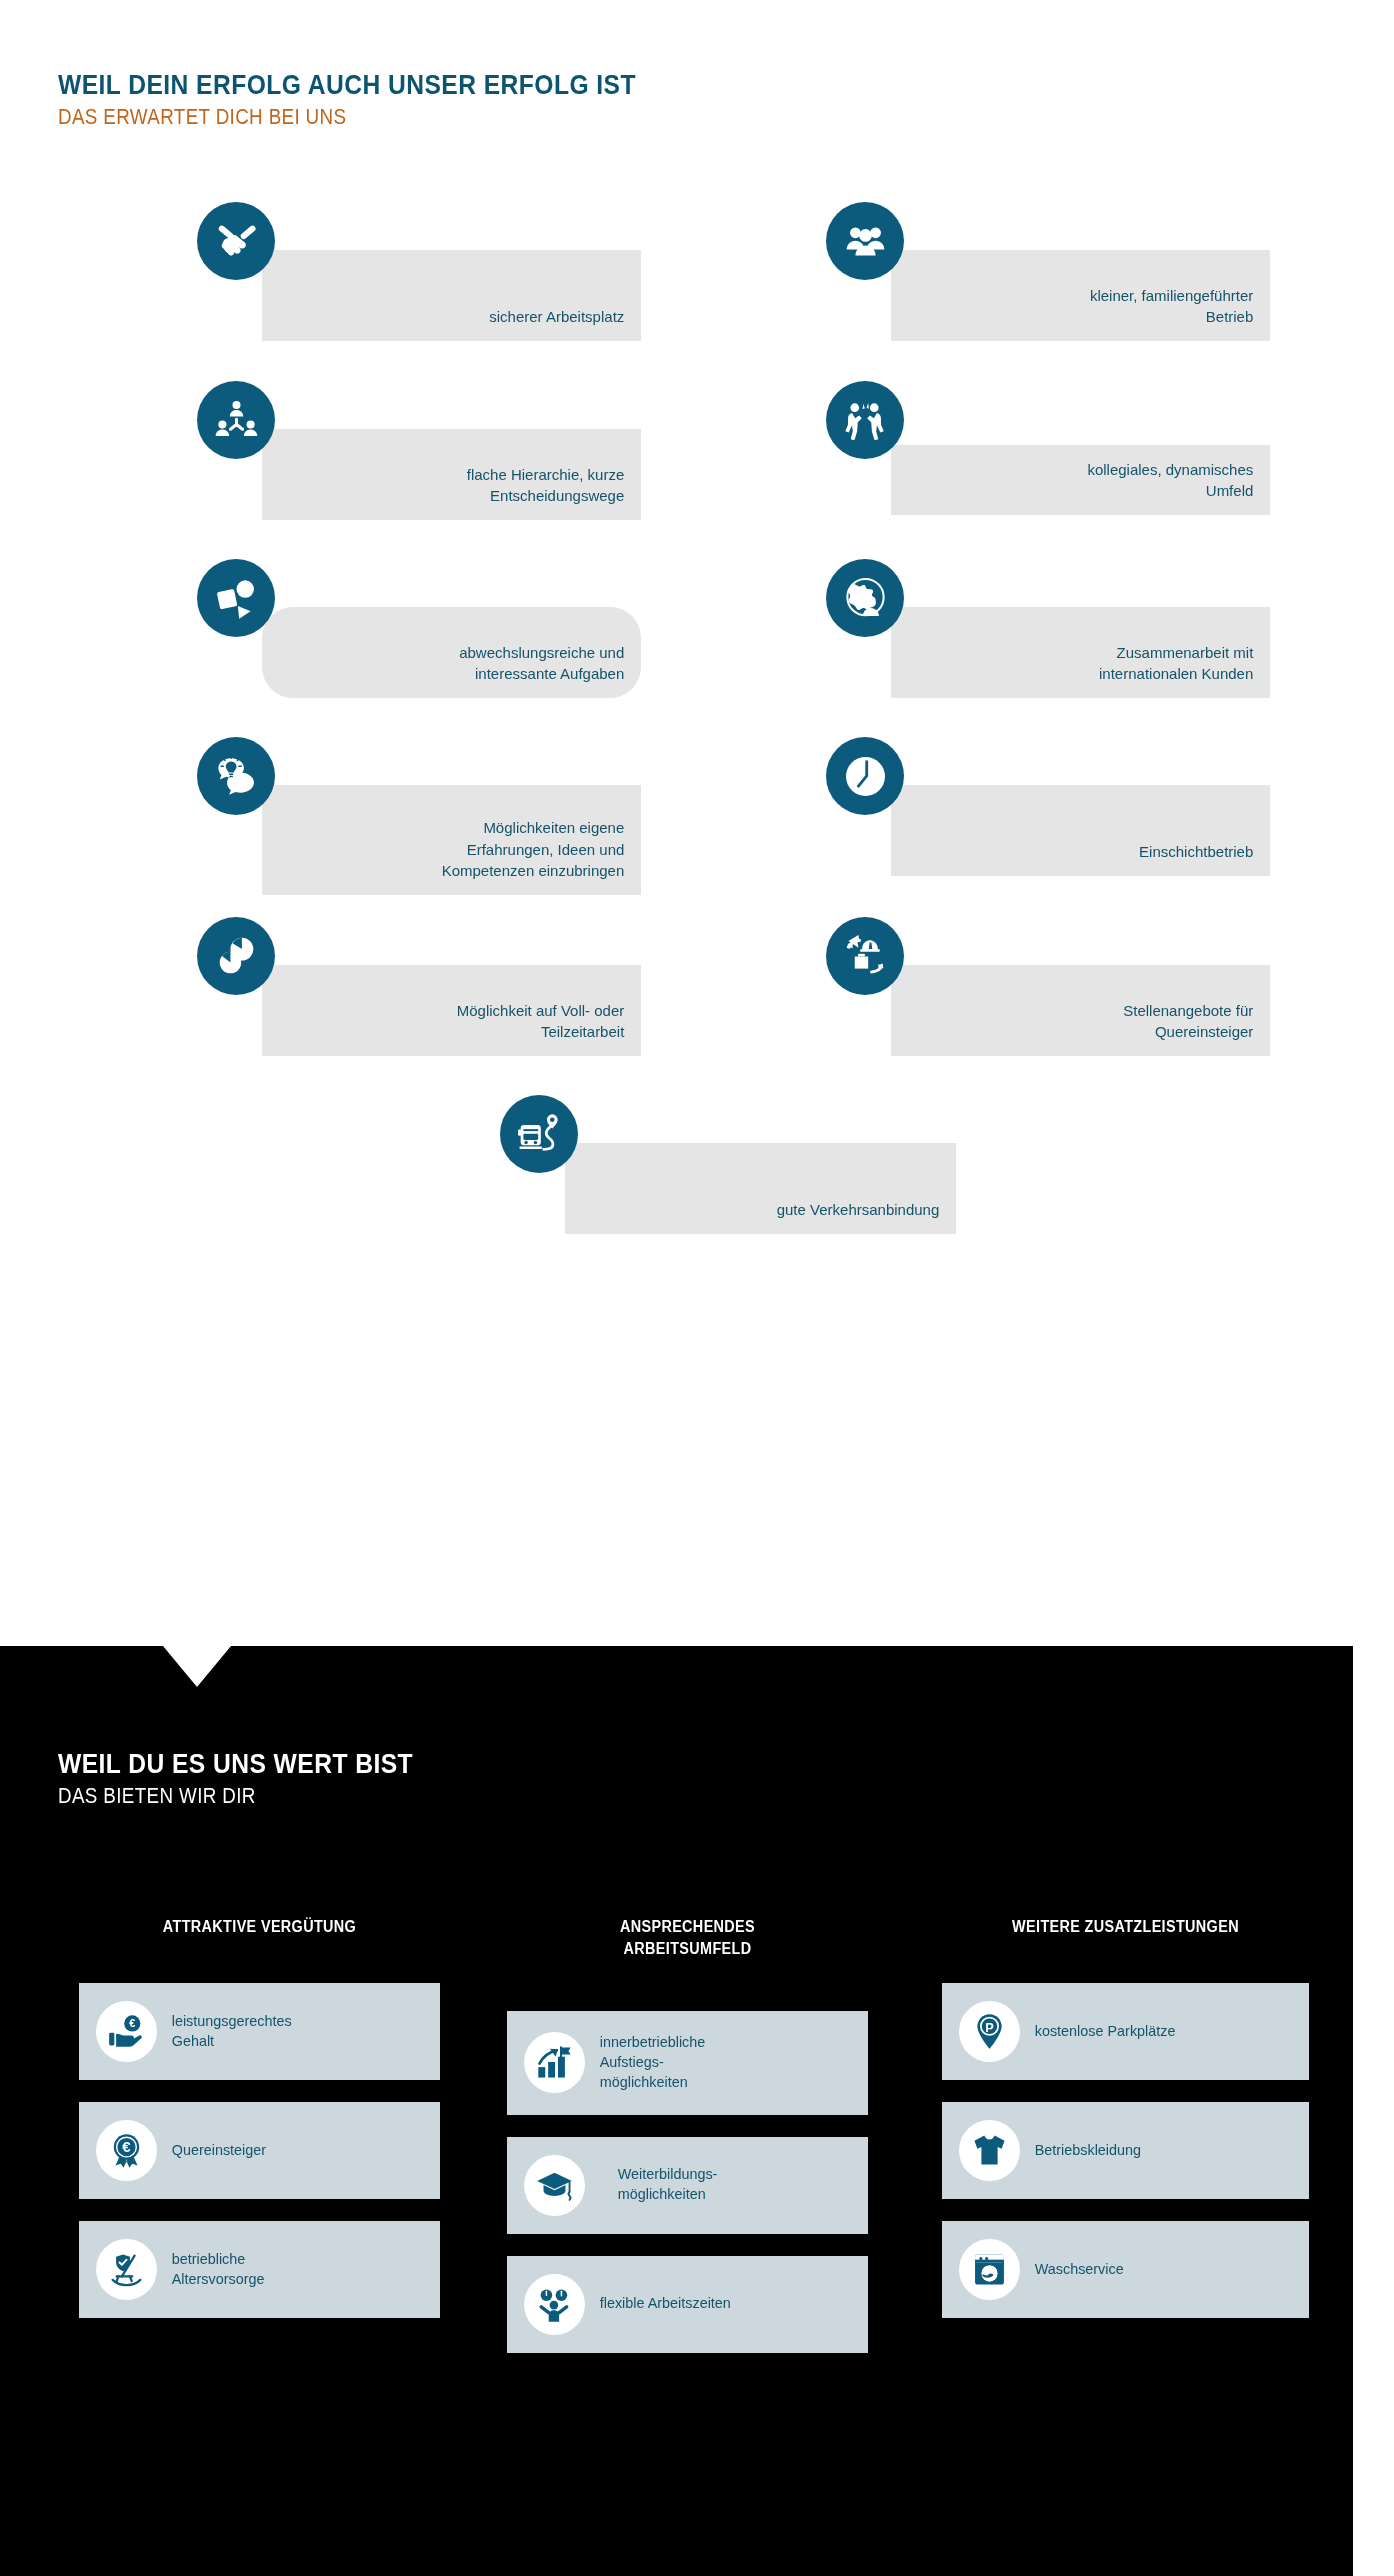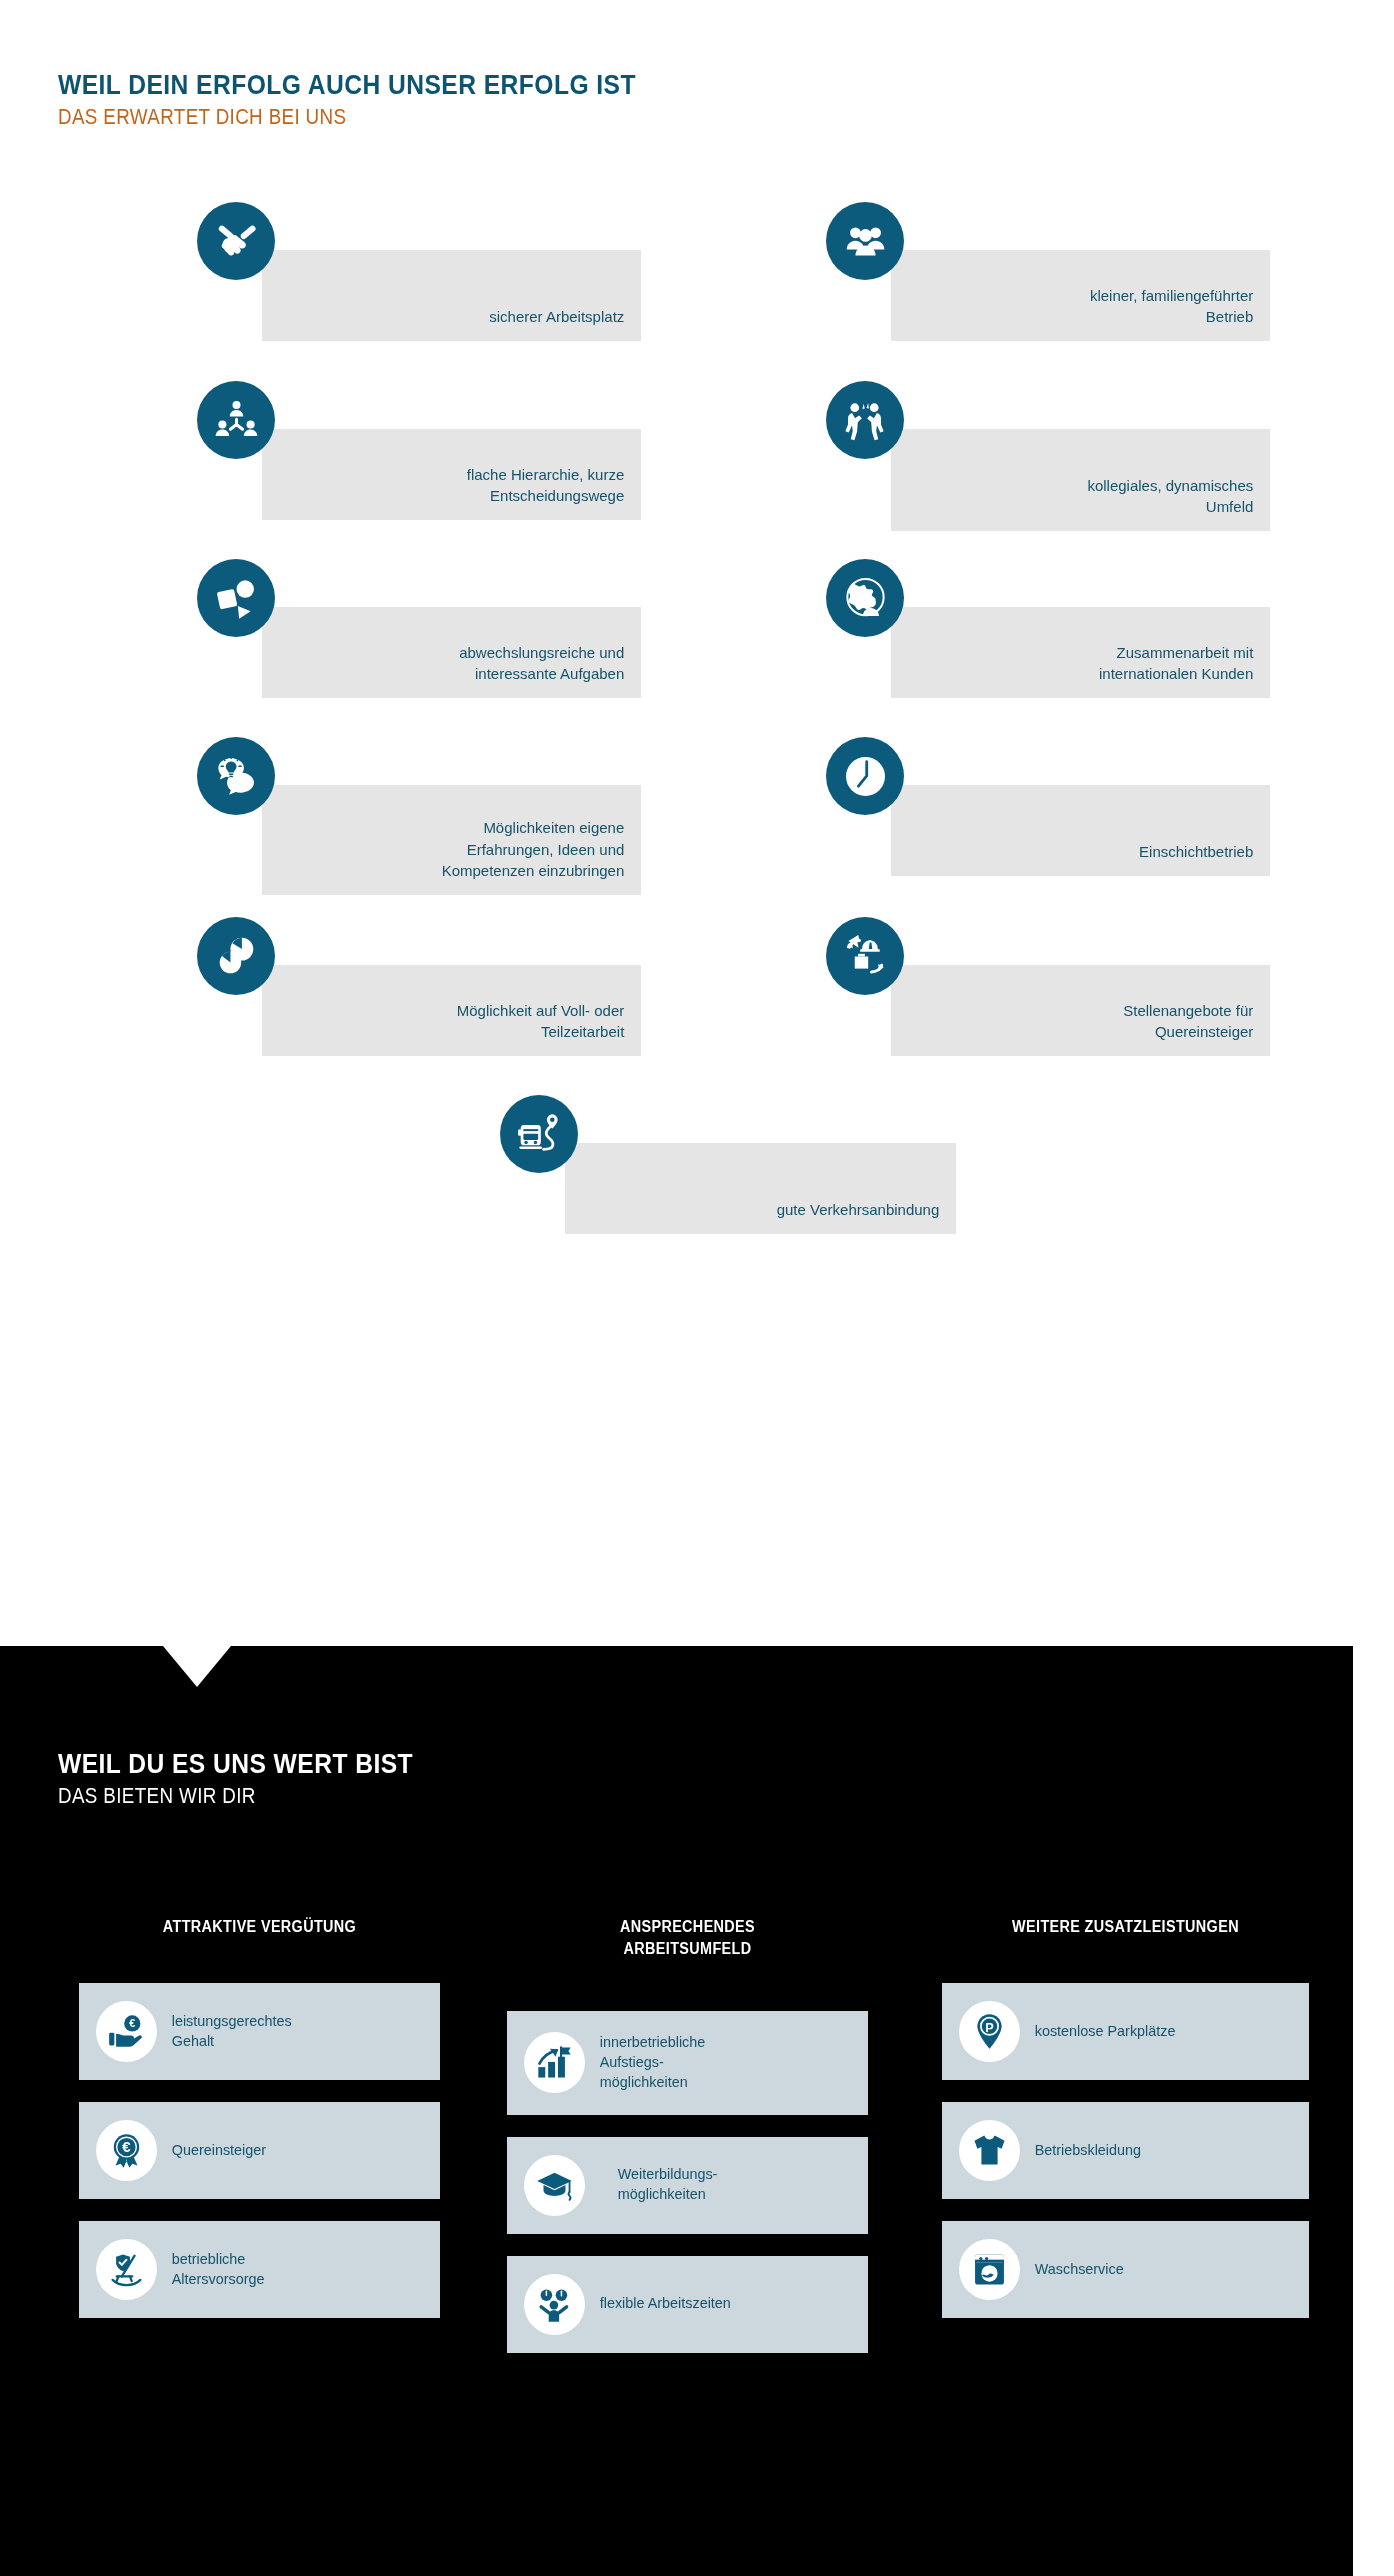--- a/index.html
+++ b/index.html
@@ -244,36 +244,36 @@
             <path d="M22 26c0-5.5 4.5-9.5 10-9.5s10 4 10 9.5z" stroke="none"></path>
      <path d="M32 30v8M32 38l-9 7M32 38l9 7" fill="none" stroke-width="4.5" stroke-linecap="round"></path>
      <circle cx="11" cy="38" r="6" stroke="none"></circle>
             <path d="M1 55c0-5.5 4.5-9.5 10-9.5s10 4 10 9.5z" stroke="none"></path>
      <circle cx="53" cy="38" r="6" stroke="none"></circle>
             <path d="M43 55c0-5.5 4.5-9.5 10-9.5s10 4 10 9.5z" stroke="none"></path>
    </svg>
         </div>
       </div>
       <div class="exp-item" style="left: 826px; top: 381px;">
-        <div class="exp-bar" style="height: 102px; width: 379px;">
+        <div class="exp-bar" style="height: 70px; width: 379px; margin-top: 16px;">
           <div class="exp-bar-text">kollegiales, dynamisches
 Umfeld</div>
         </div>
         <div class="exp-circle">
           <svg viewBox="0 0 64 64" fill="#ffffff">
      <circle cx="16" cy="13" r="6.5"></circle>
      <path d="M12 21c-4 1-6 4-6 8v9l-4 10 5 2 5-11 1 9-3 12 5.5 1.5 4-13 1-14 6-6-4-4-6 4z"></path>
      <circle cx="45" cy="13" r="6.5"></circle>
      <path d="M49 21c4 1 6 4 6 8v9l4 10-5 2-5-11-1 9 3 12-5.5 1.5-4-13-1-14-6-6 4-4 6 4z"></path>
      <path d="M29 7l2 7-3.5 1zM36 6l-2.5 7 3.5 1.5z"></path>
    </svg>
         </div>
       </div>
       <div class="exp-item" style="left: 197px; top: 559px;">
-        <div class="exp-bar" style="height: 91px; width: 379px;">
+        <div class="exp-bar" style="height: 91px; width: 379px; border-radius: 31px;">
           <div class="exp-bar-text">abwechslungsreiche und
 interessante Aufgaben</div>
         </div>
         <div class="exp-circle">
           <svg viewBox="0 0 64 64" fill="#ffffff">
      <rect x="5" y="20" width="26" height="26" rx="3" transform="rotate(-12 18 33)"></rect>
      <circle cx="45" cy="18" r="13"></circle>
      <path d="M34 43l19 8-17 11z"></path>
    </svg>
         </div>

